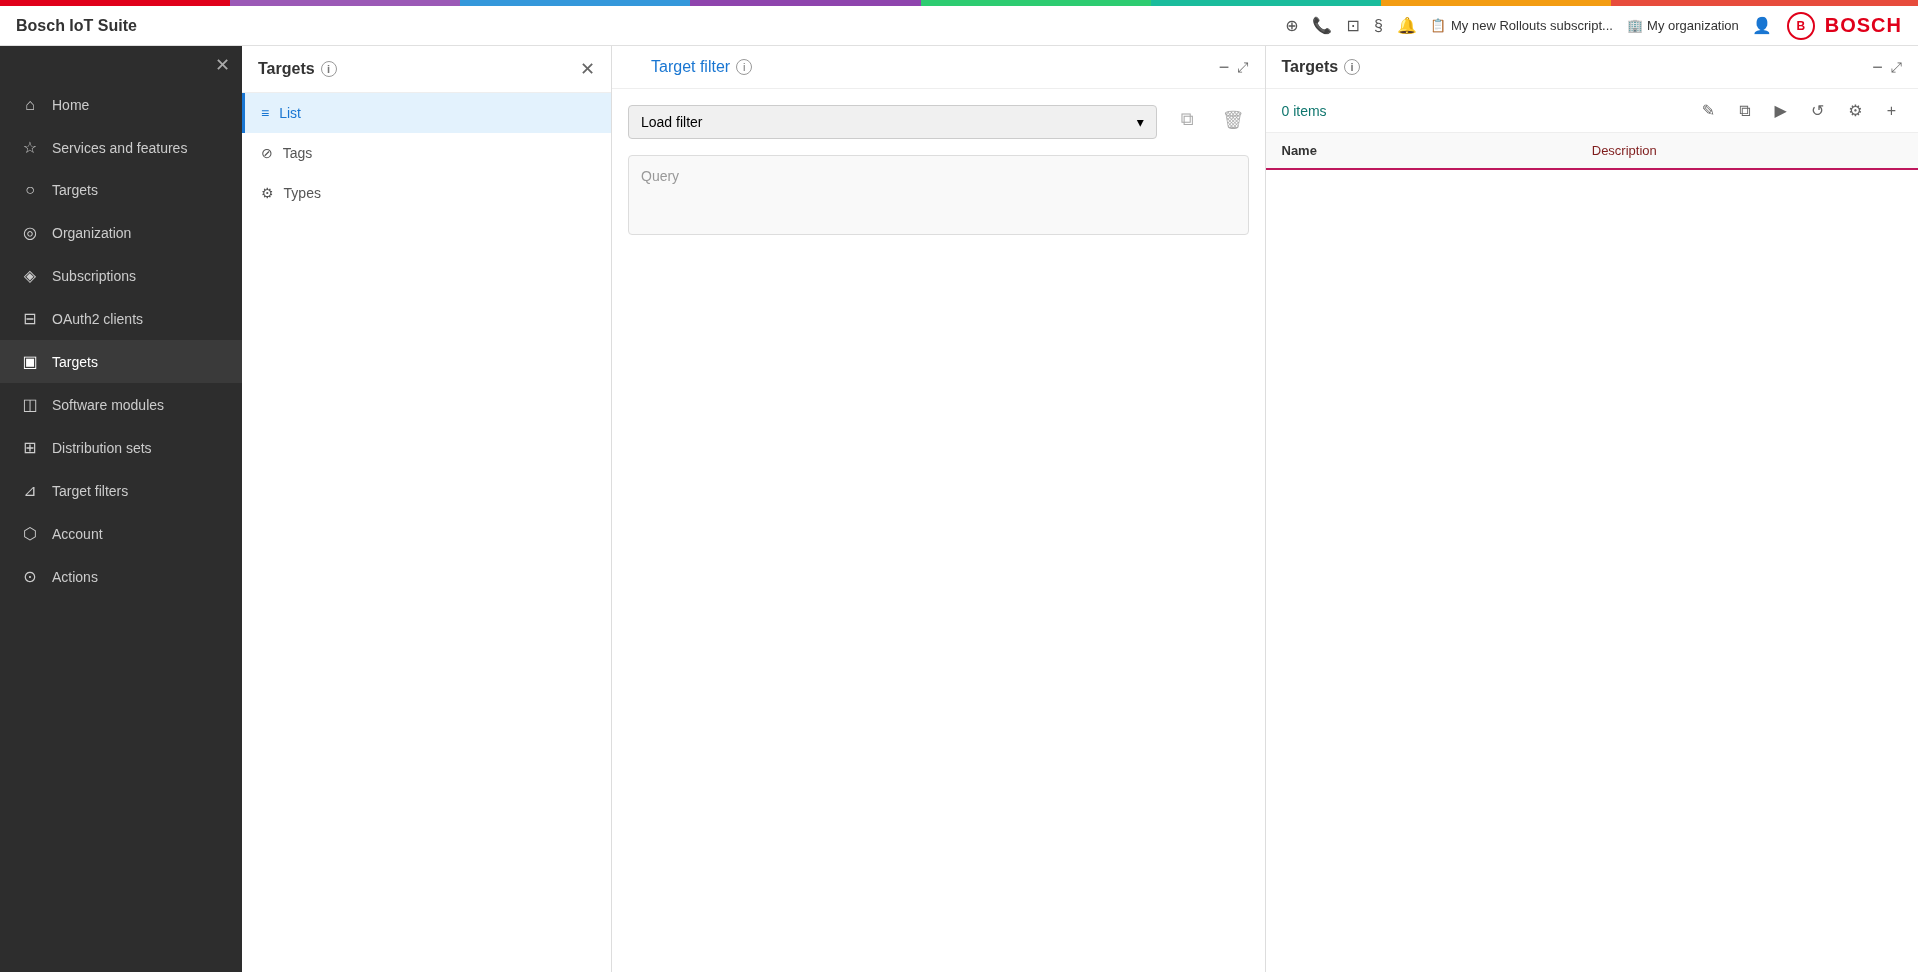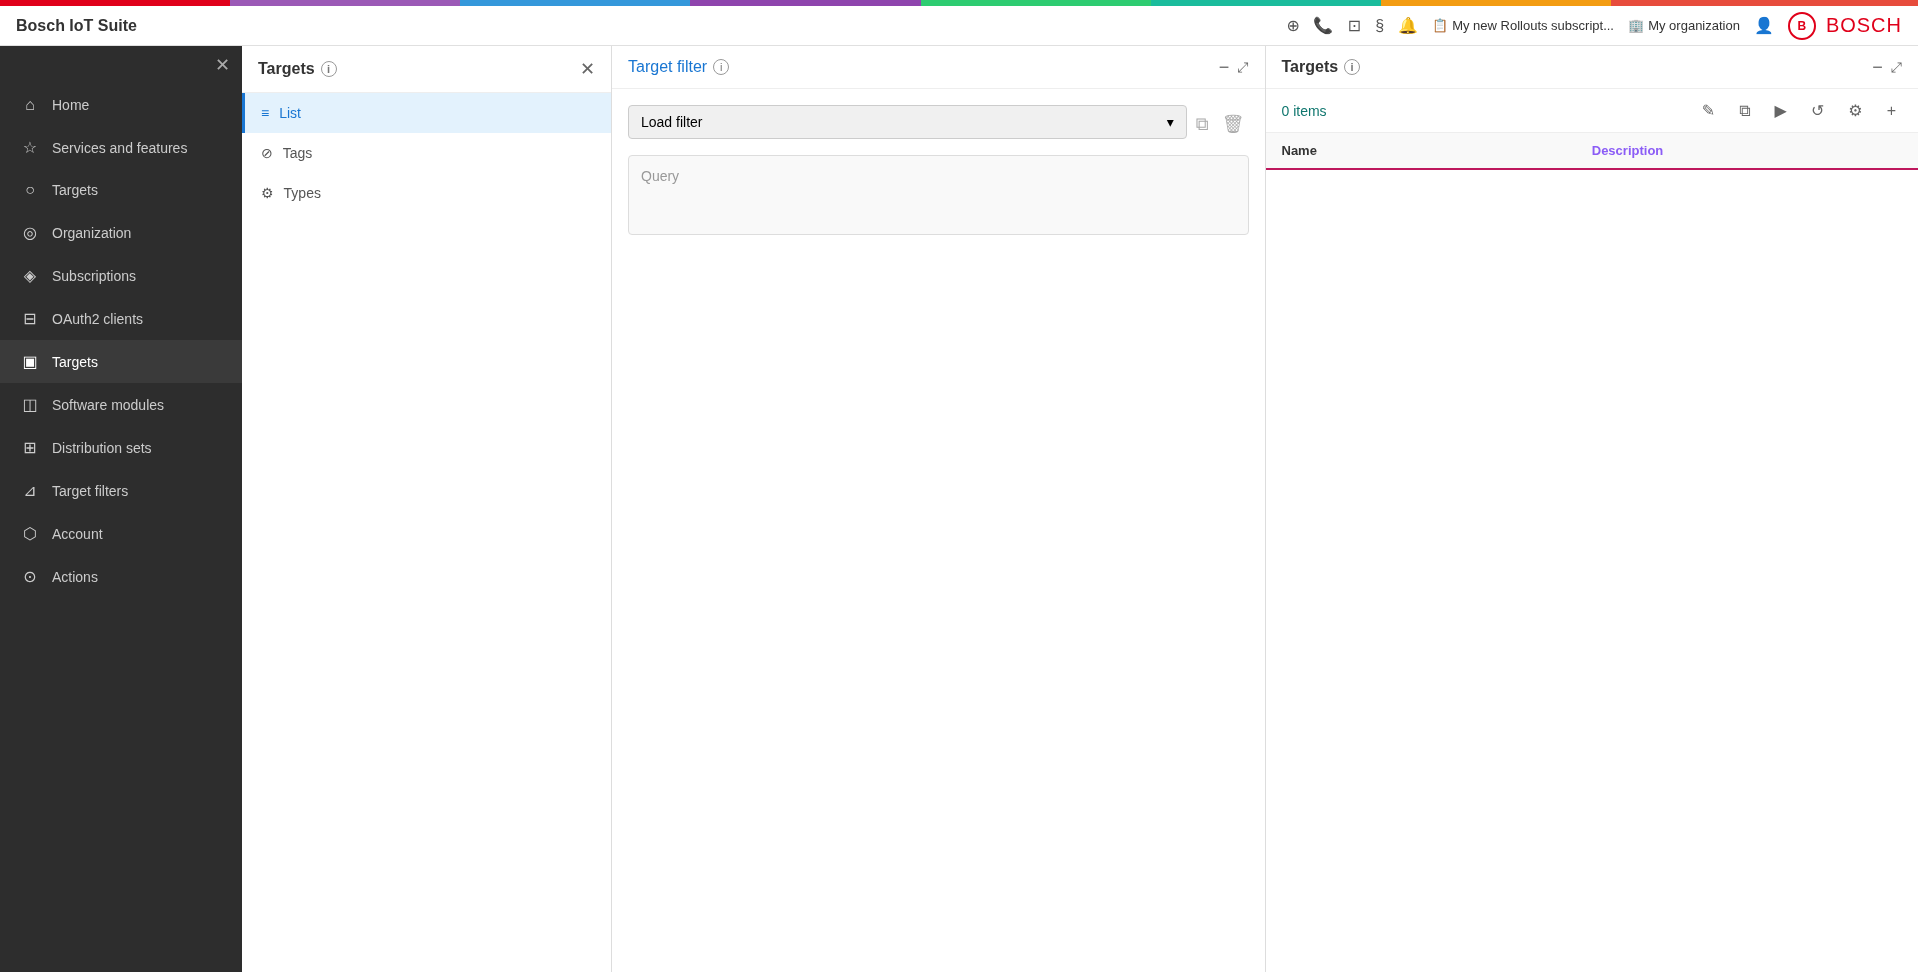--- a/index.html
+++ b/index.html
@@ -23,21 +23,21 @@
       align-items: center;
       justify-content: space-between;
       padding: 0 16px;
       flex-shrink: 0;
     }
     .header-left { display: flex; align-items: center; gap: 12px; }
     .app-title { font-size: 16px; font-weight: 600; color: #333; }
     .header-right { display: flex; align-items: center; gap: 14px; }
     .header-icon { font-size: 16px; color: #555; cursor: pointer; }
     .header-brand { display: flex; align-items: center; gap: 6px; }
-    .brand-name { color: #e0001a; font-size: 20px; font-weight: 400; letter-spacing: 1px; }
+    .brand-name { color: #e0001a; font-size: 20px; font-weight: 700; letter-spacing: 1px; }
     .brand-circle { width: 28px; height: 28px; border: 2px solid #e0001a; border-radius: 50%; display: flex; align-items: center; justify-content: center; color: #e0001a; font-size: 12px; font-weight: bold; margin-right: 4px; }
     .header-subscription { font-size: 13px; color: #333; display: flex; align-items: center; gap: 4px; }
     .header-org { font-size: 13px; color: #333; display: flex; align-items: center; gap: 4px; }
 
     
     .content-area { display: flex; flex: 1; overflow: hidden; }
 
     
     .sidebar {
       width: 242px;
@@ -114,24 +114,24 @@
       border-right: 1px solid #ddd;
       width: 400px;
     }
     .filter-header {
       display: flex;
       align-items: center;
       justify-content: space-between;
       padding: 12px 16px;
       border-bottom: 1px solid #eee;
     }
-    .filter-title { color: #1976d2; font-size: 16px; font-weight: 500; display: flex; align-items: center; gap: 6px; }
+    .filter-title { color: #1976d2; font-size: 16px; font-weight: 500; display: flex; align-items: center; gap: 6px; margin-left: 23px; }
     .filter-content { padding: 16px; display: flex; flex-direction: column; gap: 16px; }
 
-    .load-filter-row { display: flex; align-items: flex-end; gap: 5px; }
+    .load-filter-row { display: flex; align-items: flex-start; gap: 20px; }
     .load-filter-dropdown {
       display: flex;
       align-items: center;
       justify-content: space-between;
       flex: 1;
       padding: 8px 12px;
       border: 1px solid #ccc;
       border-radius: 4px;
       background: #f0f0f0;
       cursor: pointer;
@@ -168,21 +168,21 @@
     .toolbar-btn { background: none; border: none; cursor: pointer; color: #666; font-size: 16px; padding: 4px 6px; }
 
     .targets-table { flex: 1; overflow-y: auto; }
     .table-header {
       display: flex;
       background: #f9f9f9;
       border-bottom: 2px solid #be185d;
       padding: 10px 16px;
     }
     .table-col-name { flex: 1; font-weight: 700; font-size: 13px; color: #333; }
-    .table-col-desc { flex: 1; font-weight: 700; font-size: 13px; color: #8b5cf6; }
+    .table-col-desc { flex: 1; font-weight: 400; font-size: 13px; color: #7f1d1d; }
     .table-empty { padding: 40px; text-align: center; color: #aaa; }
 
     
     .info-icon {
       width: 16px;
       height: 16px;
       border: 1px solid #999;
       border-radius: 50%;
       display: inline-flex;
       align-items: center;

